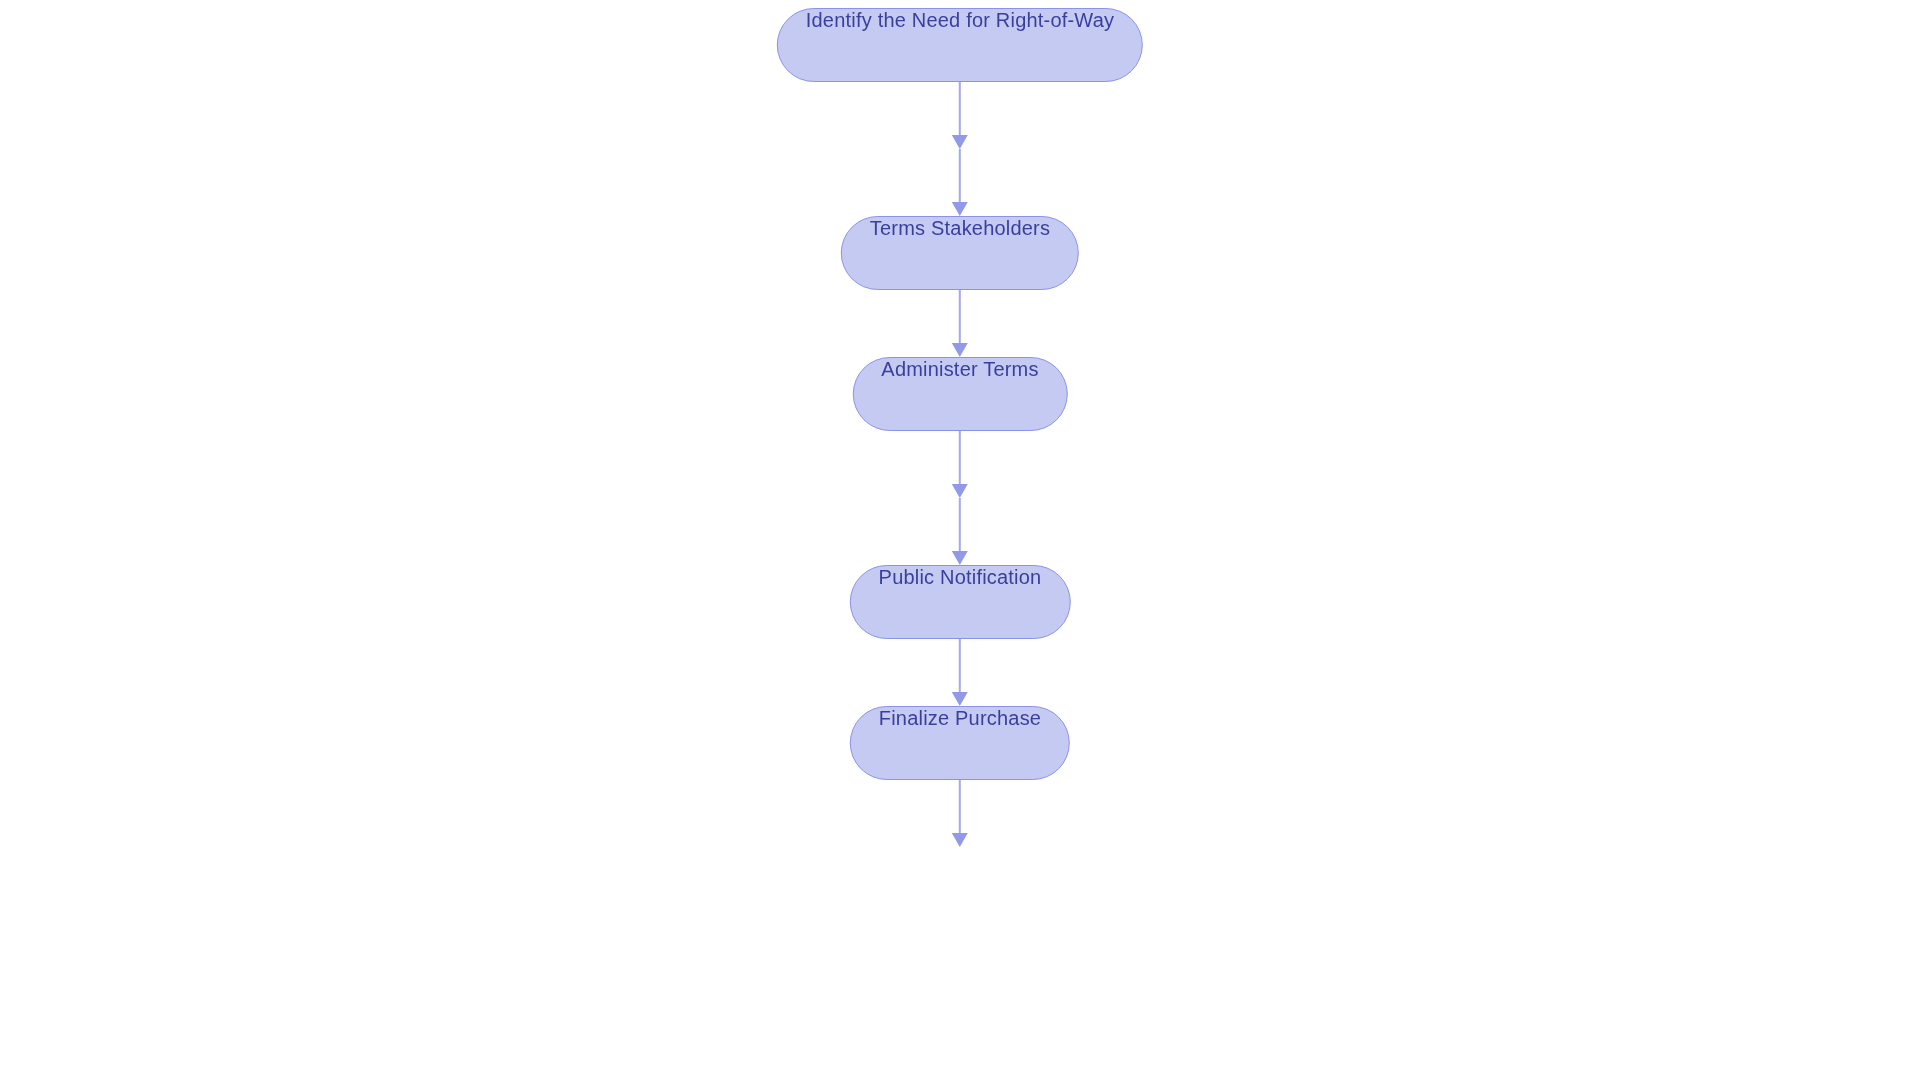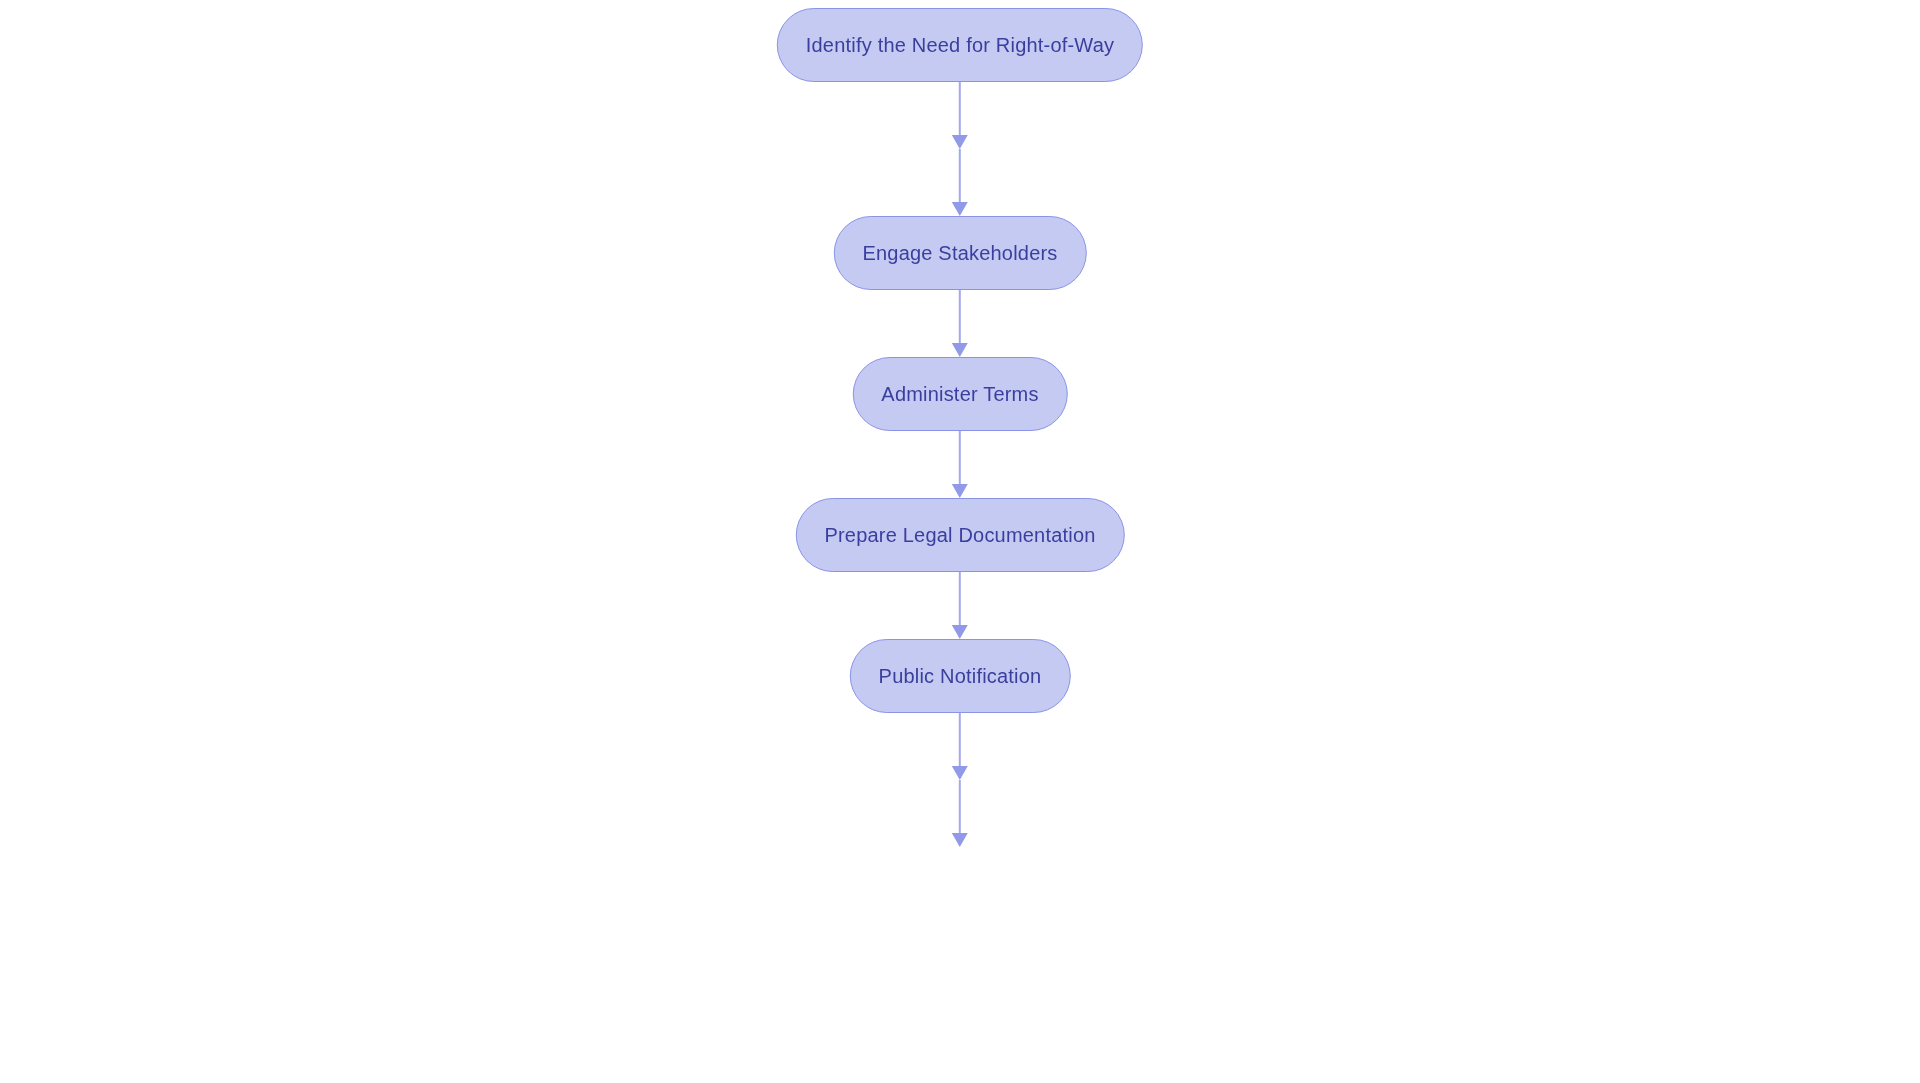--- a/index.html
+++ b/index.html
@@ -31,21 +31,20 @@
     display: flex;
     flex-direction: column;
     align-items: center;
   }
   .node {
     height: 74px;
     border-radius: 37px;
     background: var(--node-fill);
     border: 1.5px solid var(--node-border);
     display: flex;
-    align-items: center;
     justify-content: center;
     padding: 0 28px;
   }
   .node span {
     color: var(--node-text);
     font-size: 20px;
     letter-spacing: 0.2px;
     white-space: nowrap;
   }
   .arrow {
@@ -69,55 +68,55 @@
     <polygon points="1,53 17,53 9,67"></polygon>
   </svg>
 
 
   <svg class="arrow" width="18" height="67">
     <line x1="9" y1="0" x2="9" y2="53.5"></line>
     <polygon points="1,53 17,53 9,67"></polygon>
   </svg>
 
   <div class="node" style="min-width:235px">
-    <span>Engage Stakeholders</span>
+    <span>Terms Stakeholders</span>
   </div>
 
   <svg class="arrow" width="18" height="67">
     <line x1="9" y1="0" x2="9" y2="53.5"></line>
     <polygon points="1,53 17,53 9,67"></polygon>
   </svg>
 
   <div class="node" style="min-width:196px">
     <span>Administer Terms</span>
   </div>
 
   <svg class="arrow" width="18" height="67">
     <line x1="9" y1="0" x2="9" y2="53.5"></line>
     <polygon points="1,53 17,53 9,67"></polygon>
   </svg>
 
-  <div class="node" style="min-width:305px">
-    <span>Prepare Legal Documentation</span>
-  </div>
 
   <svg class="arrow" width="18" height="67">
     <line x1="9" y1="0" x2="9" y2="53.5"></line>
     <polygon points="1,53 17,53 9,67"></polygon>
   </svg>
 
   <div class="node" style="min-width:210px">
     <span>Public Notification</span>
   </div>
 
   <svg class="arrow" width="18" height="67">
     <line x1="9" y1="0" x2="9" y2="53.5"></line>
     <polygon points="1,53 17,53 9,67"></polygon>
   </svg>
 
+  <div class="node" style="min-width:198px">
+    <span>Finalize Purchase</span>
+  </div>
 
   <svg class="arrow" width="18" height="67">
     <line x1="9" y1="0" x2="9" y2="53.5"></line>
     <polygon points="1,53 17,53 9,67"></polygon>
   </svg>
 
 
 </div>
 
 </body></html>

